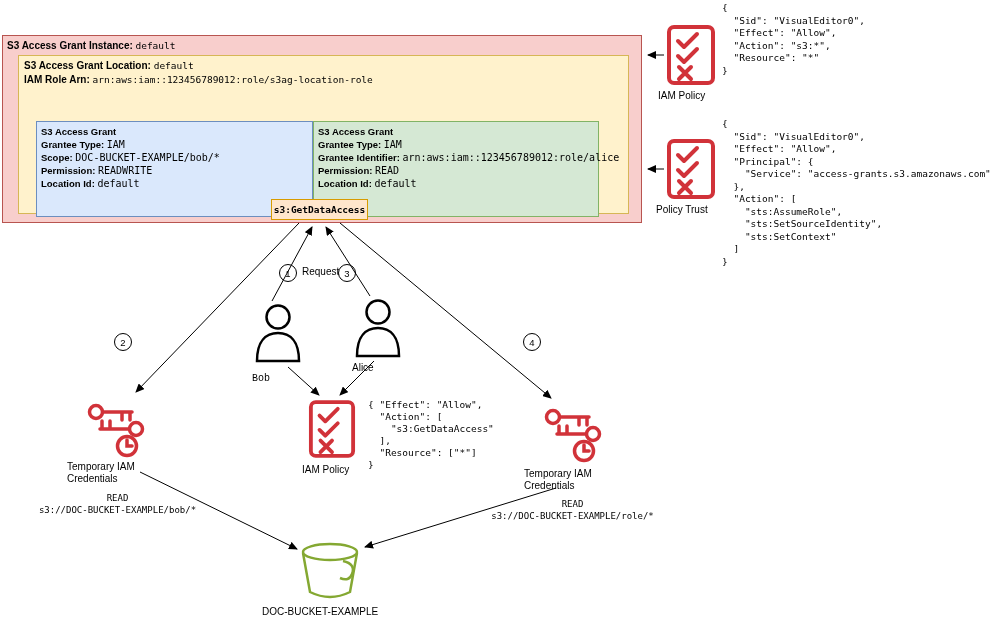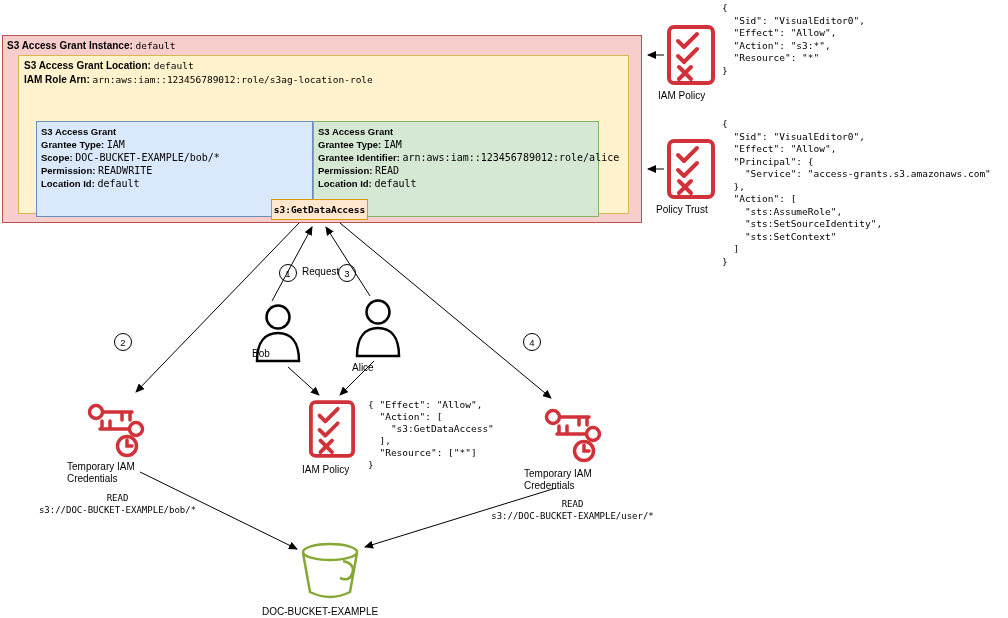--- a/index.html
+++ b/index.html
@@ -141,21 +141,21 @@
 }</div>
 
   <div class="abs" style="left:252px; top:303px;">
     <svg width="52" height="62" viewBox="0 0 52 62">
       <g fill="none" stroke="#000" stroke-width="2.5">
         <circle cx="26" cy="14" r="11.5"></circle>
         <path d="M5 58 c0 -20 9 -28 21 -28 c12 0 21 8 21 28 Z"></path>
       </g>
     </svg>
   </div>
-  <div class="abs iconlabel" style="left:252px; top:348px; width:52px;">Bob</div>
+  <div class="abs iconlabel" style="left:252px; top:373px; width:52px;font-family:Liberation Mono, monospace;">Bob</div>
 
   <div class="abs" style="left:352px; top:298px;">
     <svg width="52" height="62" viewBox="0 0 52 62">
       <g fill="none" stroke="#000" stroke-width="2.5">
         <circle cx="26" cy="14" r="11.5"></circle>
         <path d="M5 58 c0 -20 9 -28 21 -28 c12 0 21 8 21 28 Z"></path>
       </g>
     </svg>
   </div>
   <div class="abs iconlabel" style="left:352px; top:362px; width:52px;">Alice</div>
@@ -205,21 +205,21 @@
         <path d="M17 14 h29 M36 14 v8 M44 14 v8"></path>
         <circle cx="50" cy="31" r="6.5"></circle>
         <path d="M43 31 h-29 M24 31 v-8 M16 31 v-8"></path>
         <circle cx="41" cy="48" r="9.5" fill="#fff"></circle>
         <path d="M41 42 v6 h5"></path>
       </g>
     </svg>
   </div>
   <div class="abs iconlabel" style="left:524px; top:468px; width:100px;">Temporary IAM Credentials</div>
   <div class="abs credlabel" style="left:470px; top:498px; width:205px;">READ</div>
-  <div class="abs credlabel" style="left:470px; top:510px; width:205px;">s3://DOC-BUCKET-EXAMPLE/user/*</div>
+  <div class="abs credlabel" style="left:470px; top:510px; width:205px;">s3://DOC-BUCKET-EXAMPLE/role/*</div>
 
   <div class="abs" style="left:297px; top:541px;">
     <svg width="66" height="62" viewBox="0 0 66 62">
       <g fill="#fff" stroke="#84a832" stroke-width="2.5">
         <path d="M6 12 L13 51 Q33 61 53 51 L60 12"></path>
         <ellipse cx="33" cy="11" rx="27" ry="8"></ellipse>
         <path d="M46 20 q13 3 9 13 q-3 8 -12 4" fill="none"></path>
       </g>
     </svg>
   </div>

